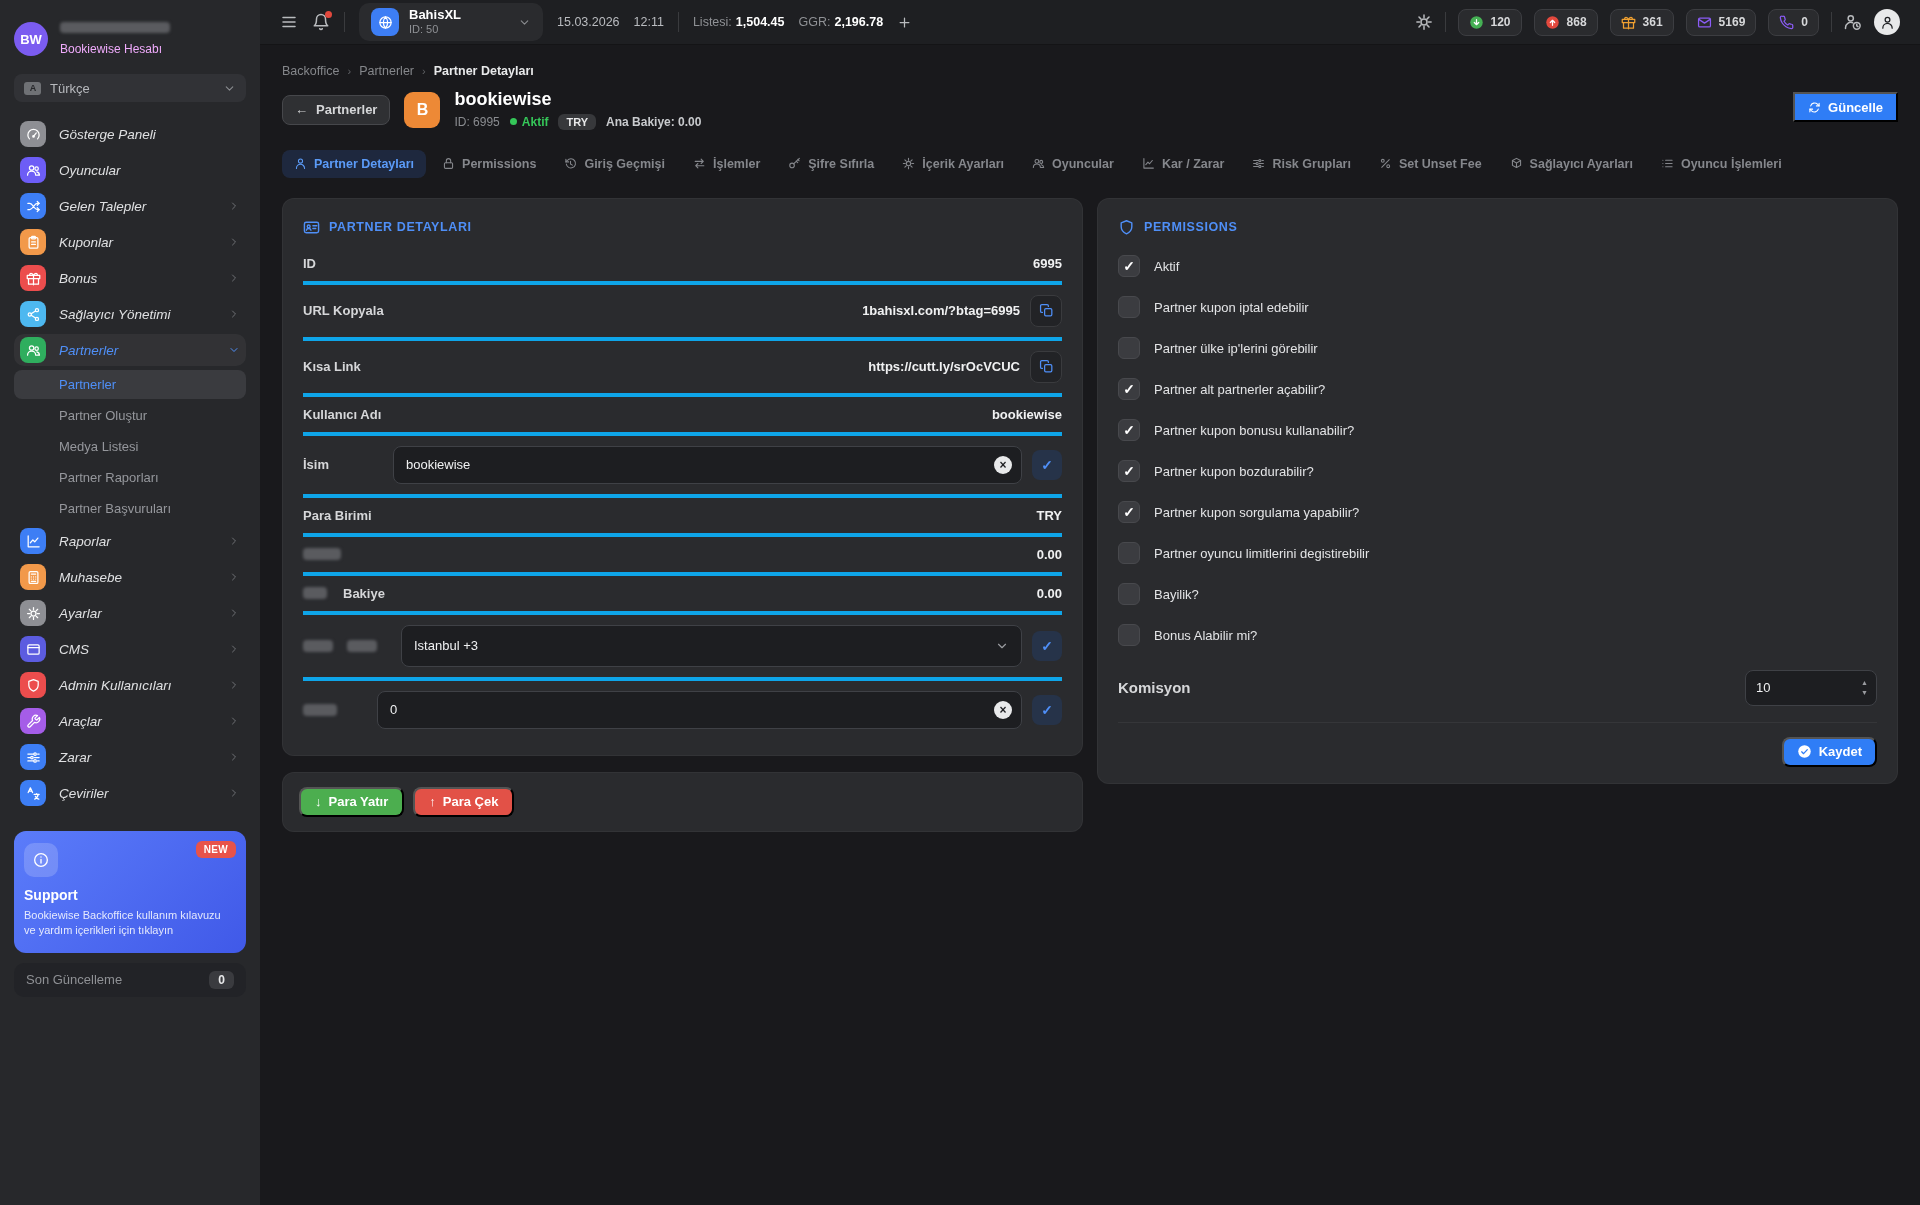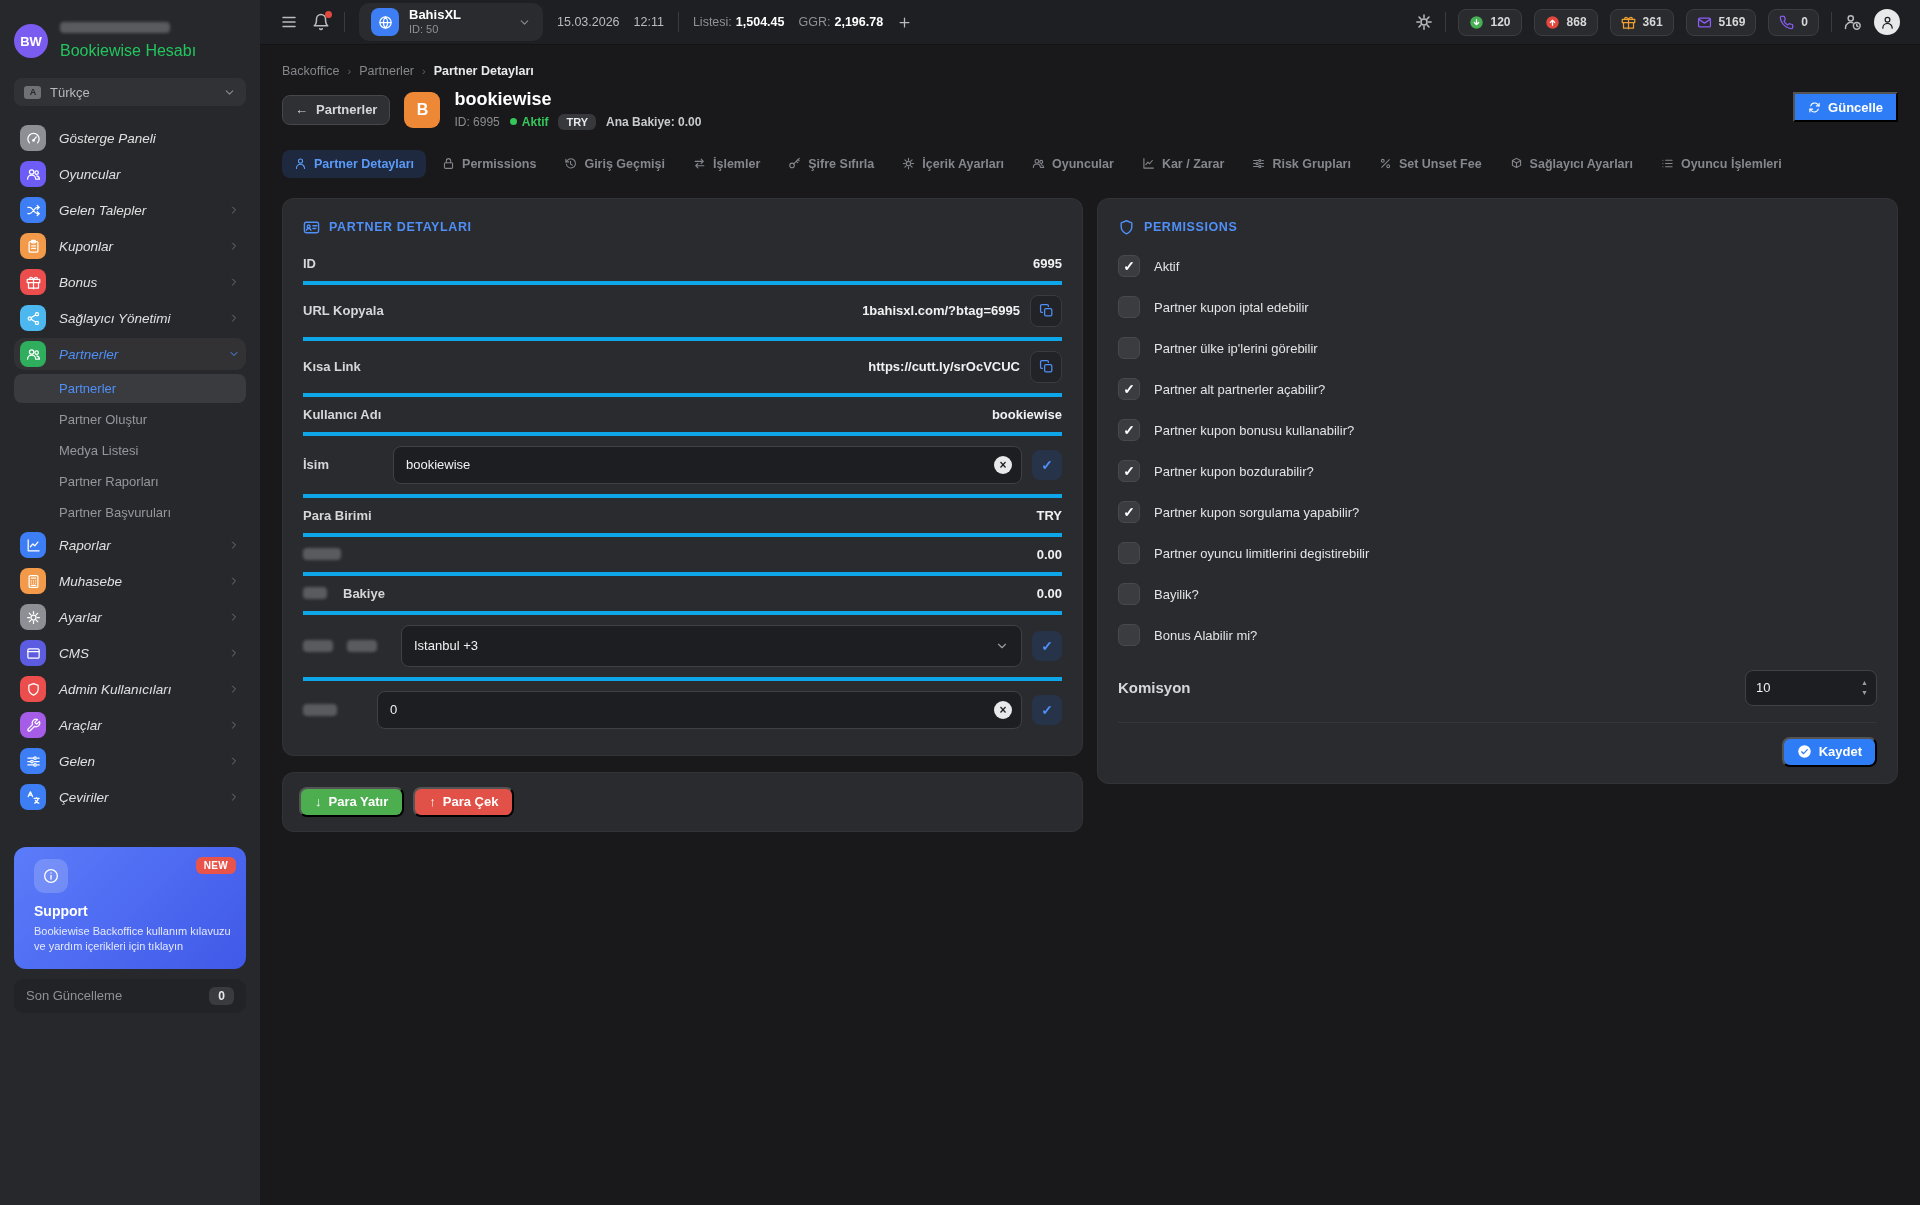--- a/index.html
+++ b/index.html
@@ -13,37 +13,37 @@
     font-size: 13px;
   }
   .ic { width:16px; height:16px; display:block; fill:none; stroke:currentColor; stroke-width:2; stroke-linecap:round; stroke-linejoin:round; }
 
   
   .sidebar { position:absolute; left:0; top:0; width:260px; height:1205px; background:#27282b; padding:22px 14px 0 14px; }
   .sb-head { display:flex; gap:12px; align-items:center; margin-bottom:18px; }
   .sb-avatar { width:34px; height:34px; border-radius:50%; background:#7b5cf0; color:#fff; font-weight:bold; font-size:13px; display:flex; align-items:center; justify-content:center; flex:none; }
   .redact { display:inline-block; background:#5a5b5f; border-radius:4px; filter:blur(1.5px); }
   .sb-name-blur { width:110px; height:11px; margin-bottom:6px; }
-  .sb-sub { color:#22c55e; font-size:16px; }
+  .sb-sub { color:#f0abfc; font-size:12px; }
   .lang-select { display:flex; align-items:center; gap:9px; background:#313236; border-radius:8px; height:28px; padding:0 10px; color:#b7b9bd; font-size:13px; margin-bottom:16px; cursor:pointer; }
   .lang-ic { width:17px; height:13px; background:#6f7175; border-radius:3px; color:#27282b; font-size:9px; font-weight:bold; display:flex; align-items:center; justify-content:center; letter-spacing:-1px; }
   .lang-select .chev { margin-left:auto; width:13px; height:13px; color:#8a8c90; }
   .nitem { display:flex; align-items:center; gap:13px; height:32px; margin-bottom:4px; border-radius:10px; padding:0 6px; cursor:pointer; }
   .nitem .tile { width:26px; height:26px; border-radius:8px; display:flex; align-items:center; justify-content:center; color:#fff; flex:none; }
   .nitem .tile .ic { width:15px; height:15px; }
   .nlabel { font-size:13.5px; color:#dfe0e2; white-space:nowrap;font-style:italic; }
   .nitem .chev { margin-left:auto; width:12px; height:12px; color:#6e7074; flex:none; }
   .nitem.active-parent { background:rgba(255,255,255,.05); }
   .nitem.active-parent .nlabel { color:#4f8ff7; }
   .nitem.active-parent .chev { color:#4f8ff7; }
   .t-gray{background:#8e8f94}.t-purple{background:#6d5df6}.t-blue{background:#3d7ef5}.t-orange{background:#f2994a}
   .t-red{background:#ec4d4d}.t-sky{background:#4db8f0}.t-green{background:#2fae5e}.t-indigo{background:#5c5ce0}.t-violet{background:#a55de8}
   .subitem { height:29px; display:flex; align-items:center; padding-left:45px; border-radius:8px; margin-bottom:2px; font-size:13px; color:#95979c; cursor:pointer; }
   .subitem.active { background:#3a3b3f; color:#4f8ff7; }
-  .support-card { margin-top:34px; background:linear-gradient(135deg,#5b7cfa 0%,#4059e8 100%); border-radius:12px; padding:12px 14px 14px 20px; position:relative; }
+  .support-card { margin-top:22px; background:linear-gradient(135deg,#5b7cfa 0%,#4059e8 100%); border-radius:12px; padding:12px 14px 14px 10px; position:relative; }
   .support-badge { position:absolute; top:10px; right:10px; background:#e8534a; color:#fff; font-size:10px; font-weight:bold; padding:3px 8px; border-radius:6px; letter-spacing:.3px; }
   .support-ic { width:34px; height:34px; border-radius:10px; background:rgba(255,255,255,.18); display:flex; align-items:center; justify-content:center; color:#fff; margin-bottom:10px; }
   .support-title { font-weight:bold; font-size:14px; color:#fff; margin-bottom:5px; }
   .support-text { font-size:11px; line-height:1.4; color:rgba(255,255,255,.85); }
   .update-row { margin-top:10px; background:#222327; border-radius:10px; height:34px; display:flex; align-items:center; justify-content:space-between; padding:0 12px; }
   .update-row span:first-child { color:#8f9195; font-size:13px; }
   .update-badge { background:#3a3b3f; border-radius:6px; padding:2px 9px; font-size:12px; font-weight:bold; color:#e8e9ea; }
 
   
   .topbar { position:absolute; left:260px; top:0; right:0; height:45px; background:#1e1f22; border-bottom:1px solid #141416; display:flex; align-items:center; padding:0 20px; gap:14px; }
@@ -463,21 +463,21 @@
     <svg class="chev ic">
         <use href="#i-chevr"></use>
       </svg>
   </div>
   <div class="nitem">
     <span class="tile t-blue">
         <svg class="ic">
           <use href="#i-sliders"></use>
         </svg>
       </span>
-    <span class="nlabel">Gelen</span>
+    <span class="nlabel">Zarar</span>
     <svg class="chev ic">
         <use href="#i-chevr"></use>
       </svg>
   </div>
   <div class="nitem">
     <span class="tile t-blue">
         <svg class="ic">
           <use href="#i-translate"></use>
         </svg>
       </span>

